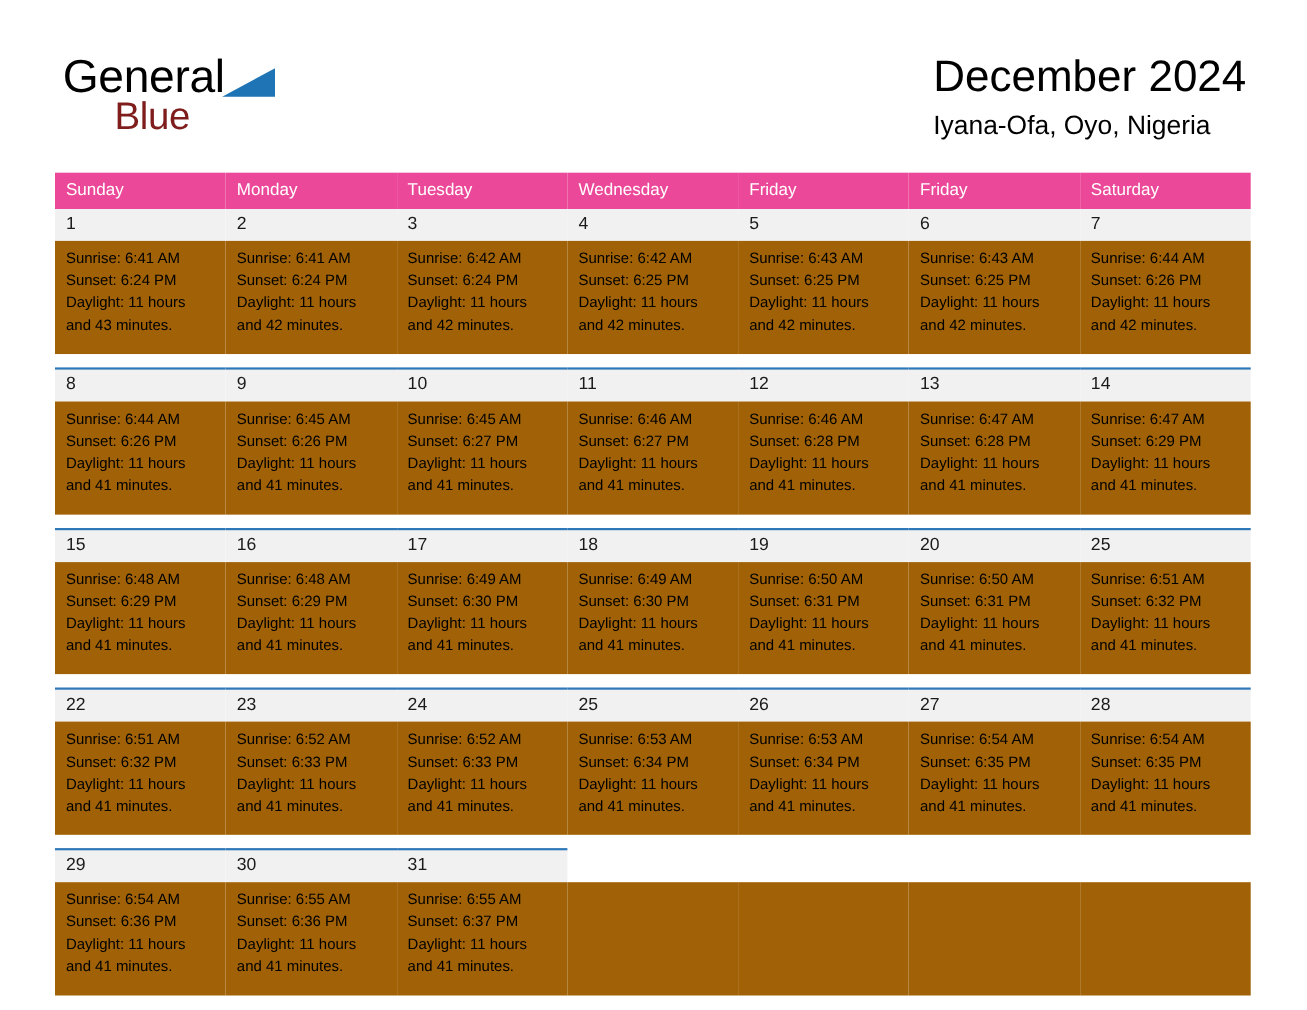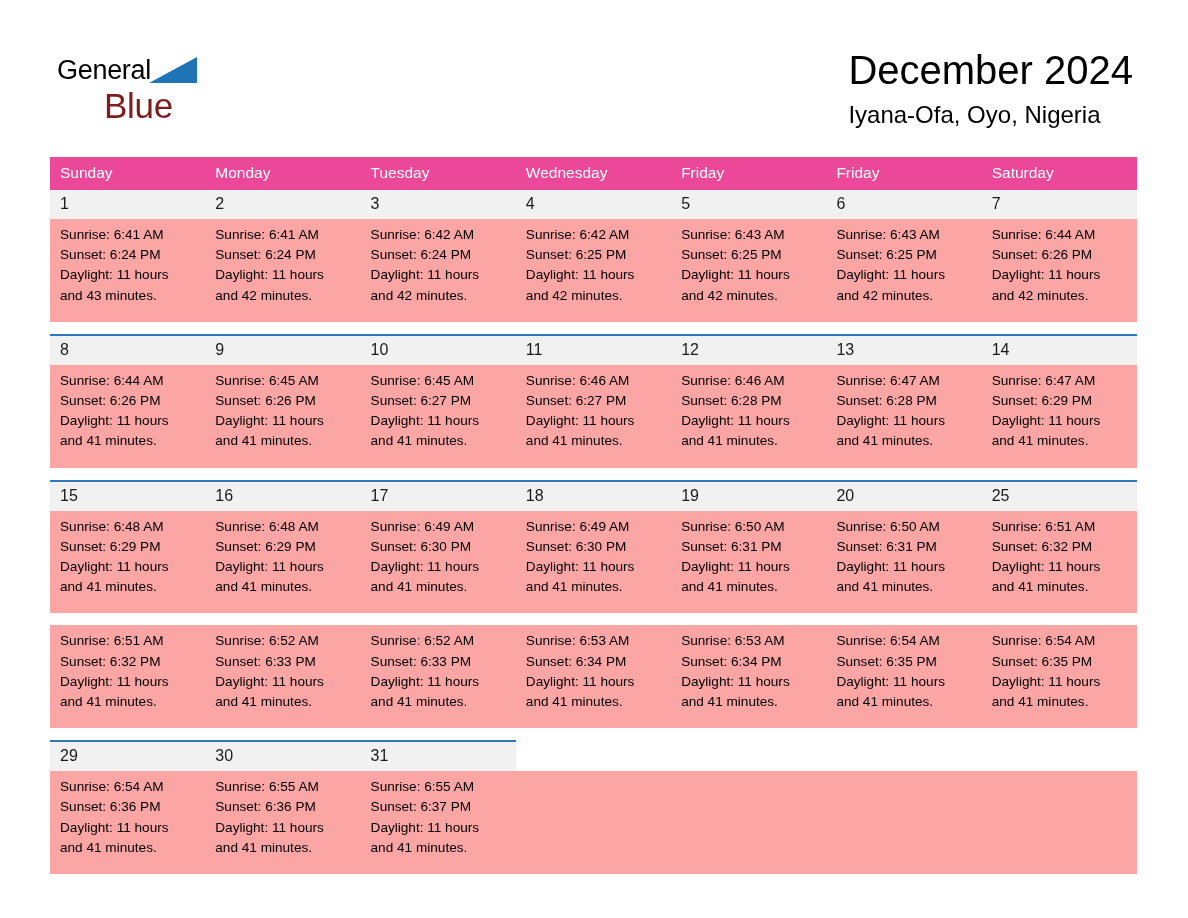--- a/index.html
+++ b/index.html
@@ -36,21 +36,21 @@
     width: 300px;
     height: 80px;
   }
   .logo-row1 {
     position: relative;
     display: block;
     height: 40px;
     line-height: 40px;
   }
   .logo-general {
-    font-size: 27px;
+    font-size: 42px;
     font-weight: 400;
     color: #000000;
     letter-spacing: -0.3px;
     font-family: "Liberation Sans", sans-serif;
     text-align: center;
   }
   .logo-triangle {
     display: inline-block;
     width: 0;
     height: 0;
@@ -127,21 +127,21 @@
   }
   .daynum-row.first-week td {
     border-top: none;
   }
   .daynum-row td.empty {
     background: #ffffff;
     border-top: 2px solid #ffffff;
   }
 
   .info-row td {
-    background: #fca5a5;
+    background: #a16207;
     font-size: 13.6px;
     line-height: 20.2px;
     color: #000000;
     padding: 6px 12px 16px 10px;
     vertical-align: top;
     border: none;
   }
   .info-row td .line { display: block; white-space: normal; }
 
   .spacer-row td {
@@ -359,20 +359,29 @@
           <span class="line">Sunrise: 6:51 AM</span>
           <span class="line">Sunset: 6:32 PM</span>
           <span class="line">Daylight: 11 hours</span>
           <span class="line">and 41 minutes.</span>
         </td>
       </tr>
       <tr class="spacer-row">
           <td colspan="7"></td>
         </tr>
 
+      <tr class="daynum-row">
+        <td>22</td>
+        <td>23</td>
+        <td>24</td>
+        <td>25</td>
+        <td>26</td>
+        <td>27</td>
+        <td>28</td>
+      </tr>
       <tr class="info-row">
         <td>
           <span class="line">Sunrise: 6:51 AM</span>
           <span class="line">Sunset: 6:32 PM</span>
           <span class="line">Daylight: 11 hours</span>
           <span class="line">and 41 minutes.</span>
         </td>
         <td>
           <span class="line">Sunrise: 6:52 AM</span>
           <span class="line">Sunset: 6:33 PM</span>

